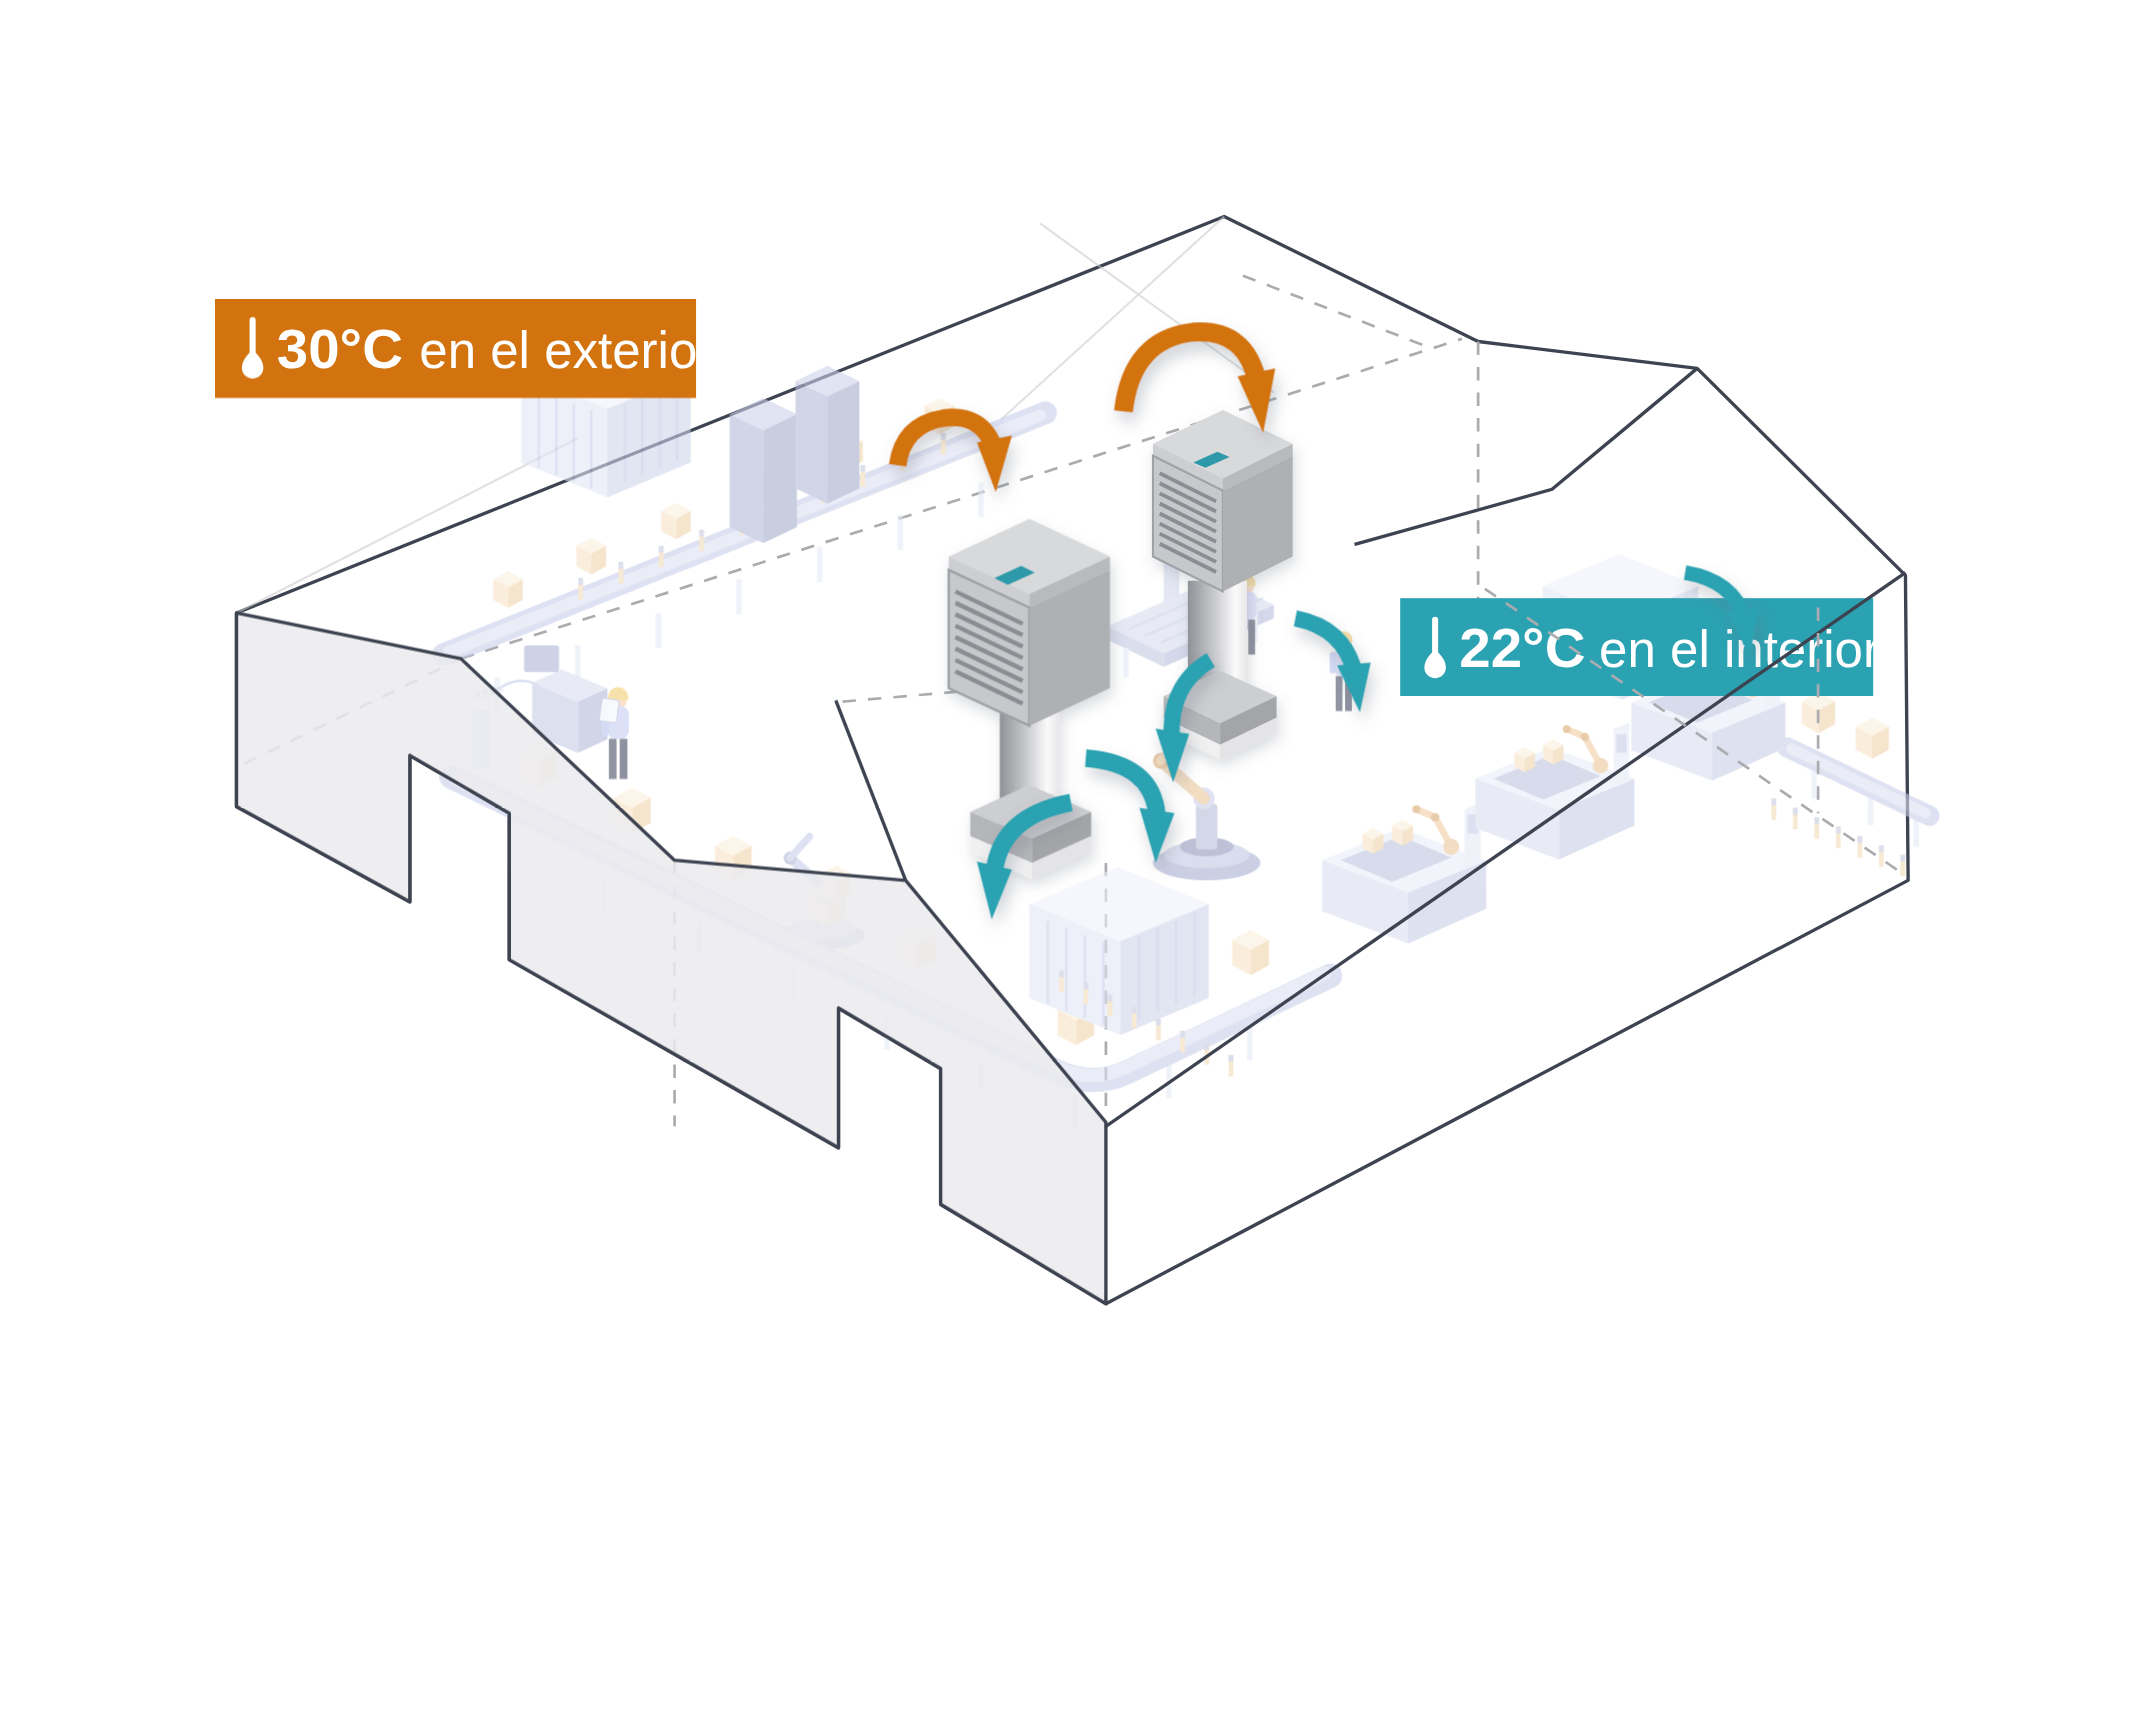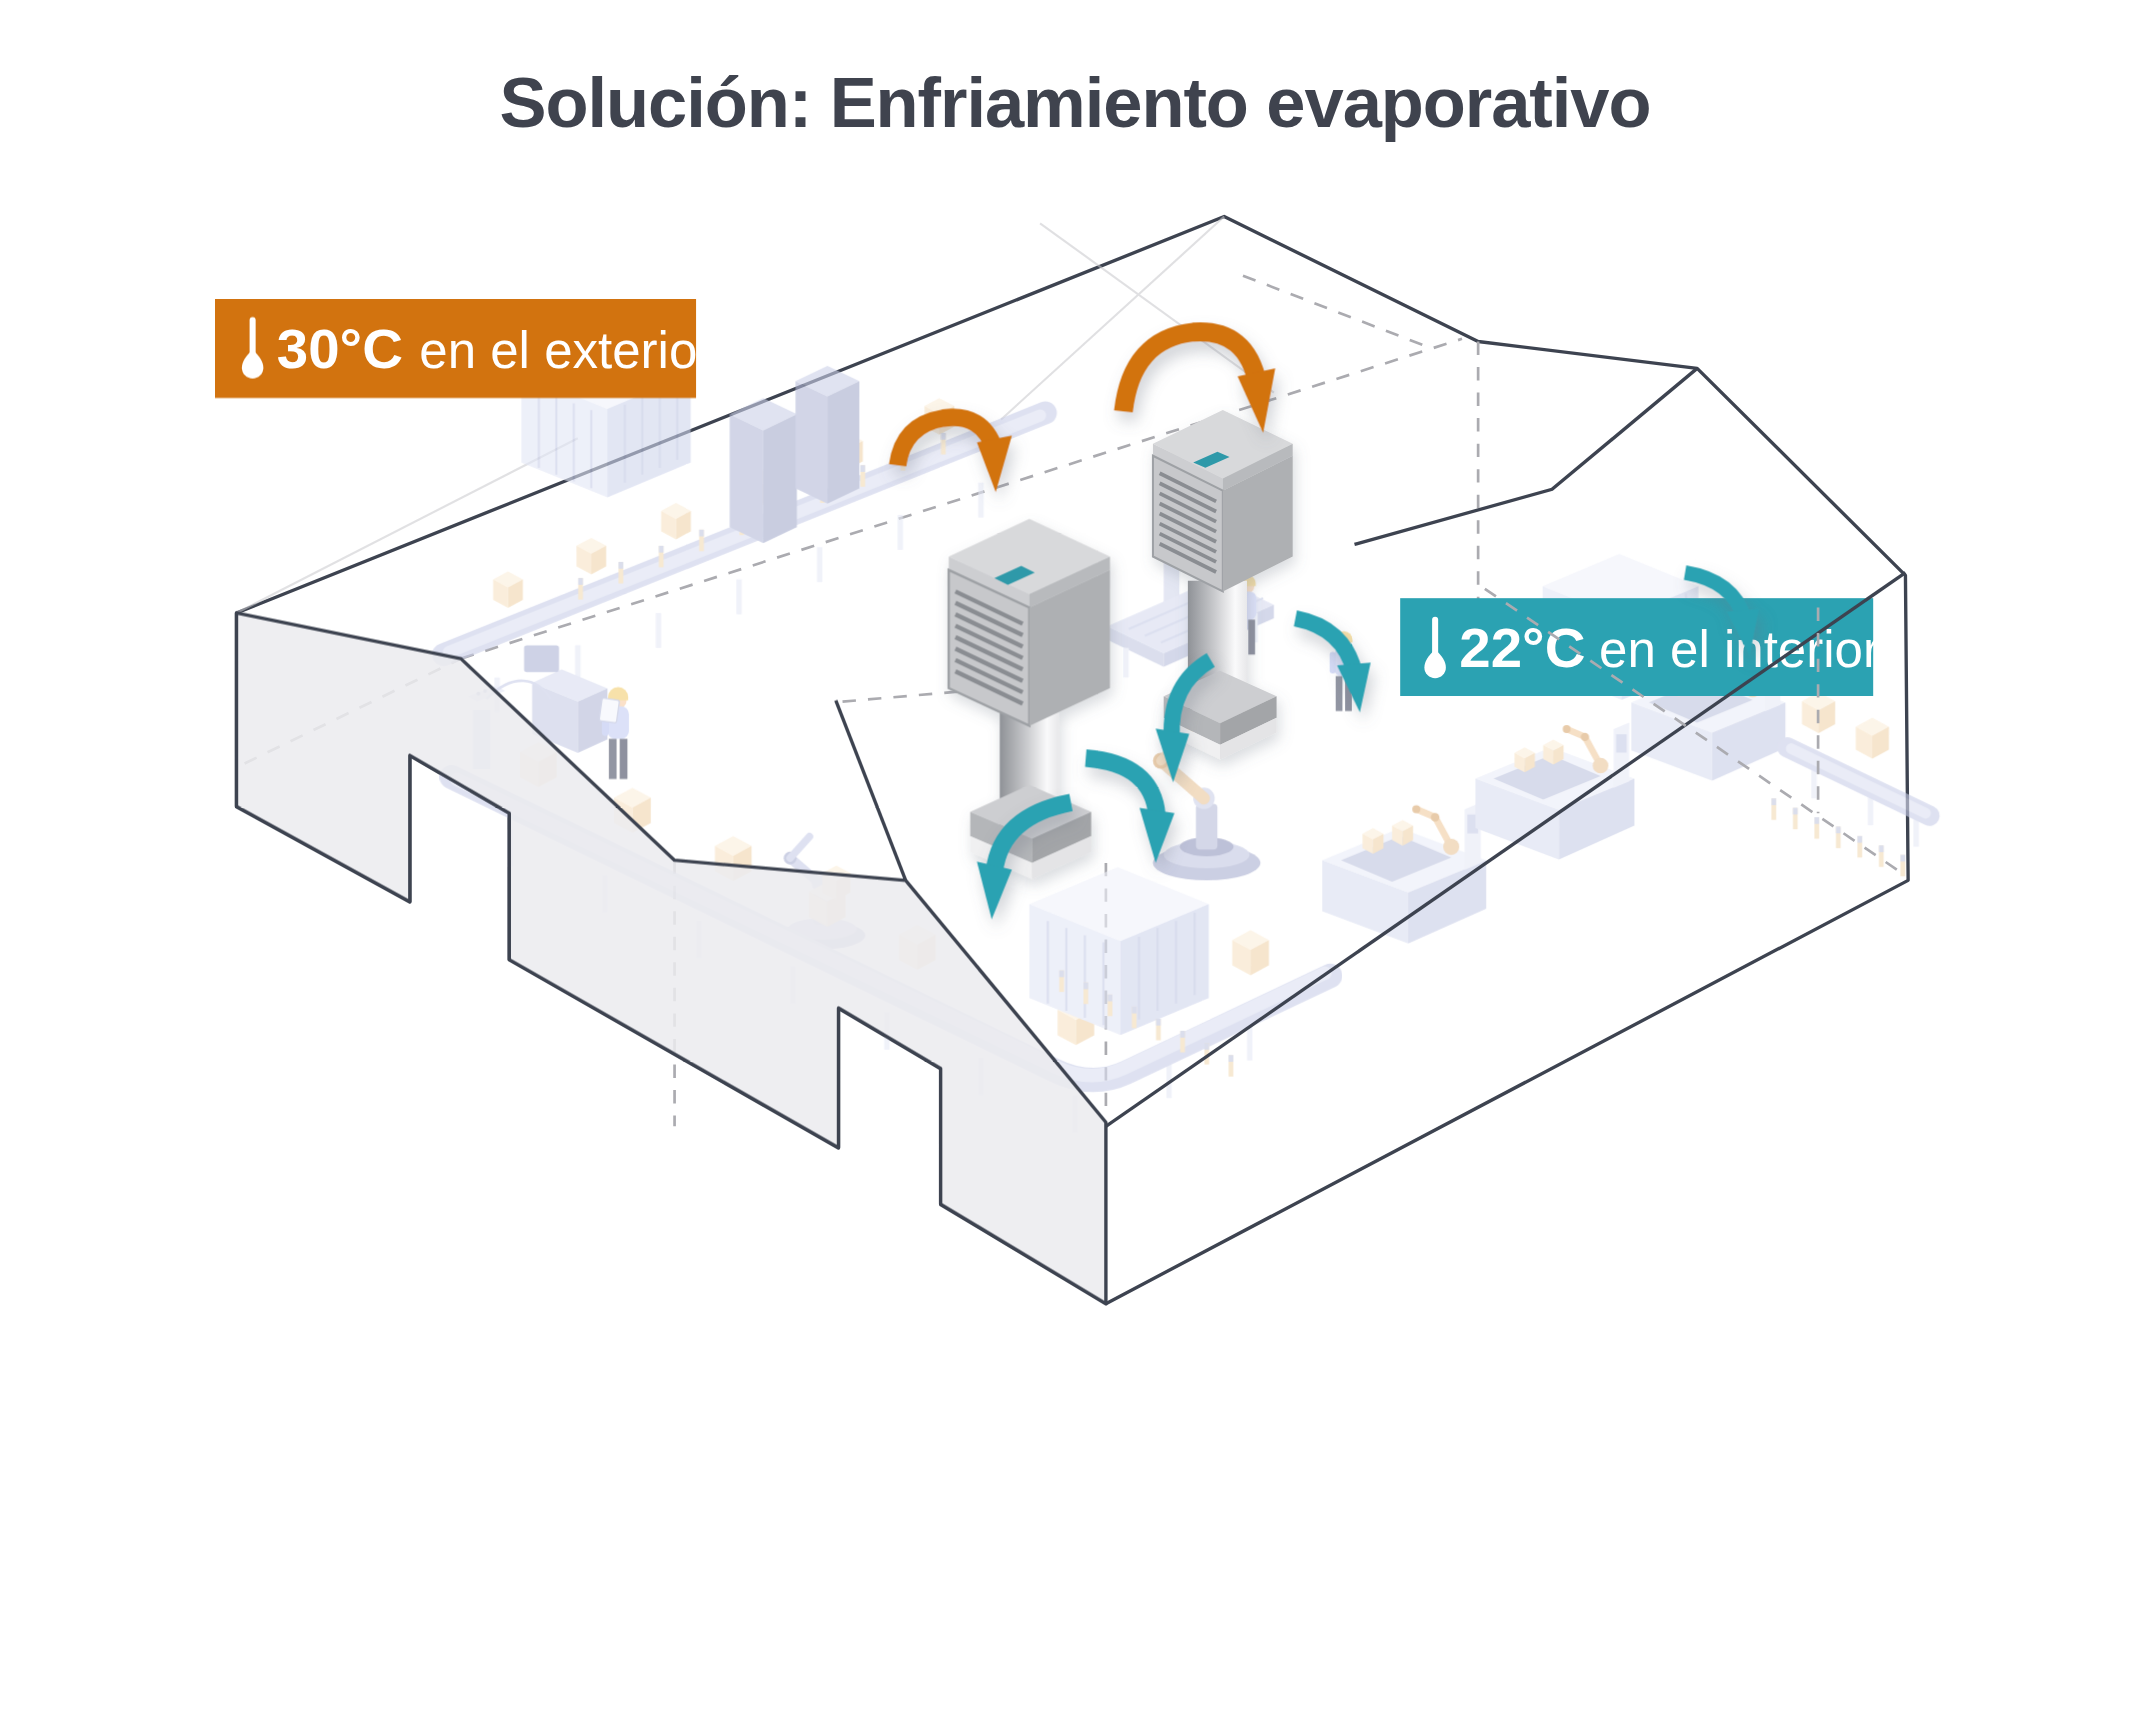--- a/index.html
+++ b/index.html
@@ -14,21 +14,20 @@
     position:absolute;left:0;right:0;top:4.6%;text-align:center;
     font-size:3.28vw;font-weight:700;color:var(--title);letter-spacing:-0.015em;margin:0;
   }
   svg text{font-family:"Liberation Sans", sans-serif;}
 </style>
 </head>
 <body>
 
 <div class="stage">
 
-  <h1 class="title">Solución: Enfriamiento evaporativo</h1>
 
   <svg class="scene" viewBox="0 0 1600 1000" preserveAspectRatio="xMidYMid meet">
     <defs>
       <linearGradient id="gradCol1" x1="0" y1="0" x2="1" y2="0">
         <stop offset="0" stop-color="#8F9297"></stop>
           <stop offset="0.45" stop-color="#C9CACD"></stop>
         <stop offset="0.8" stop-color="#FAFAFB"></stop>
           <stop offset="1" stop-color="#E8E8EA"></stop>
       </linearGradient>
       <filter id="fA" x="-60%" y="-60%" width="220%" height="220%">

